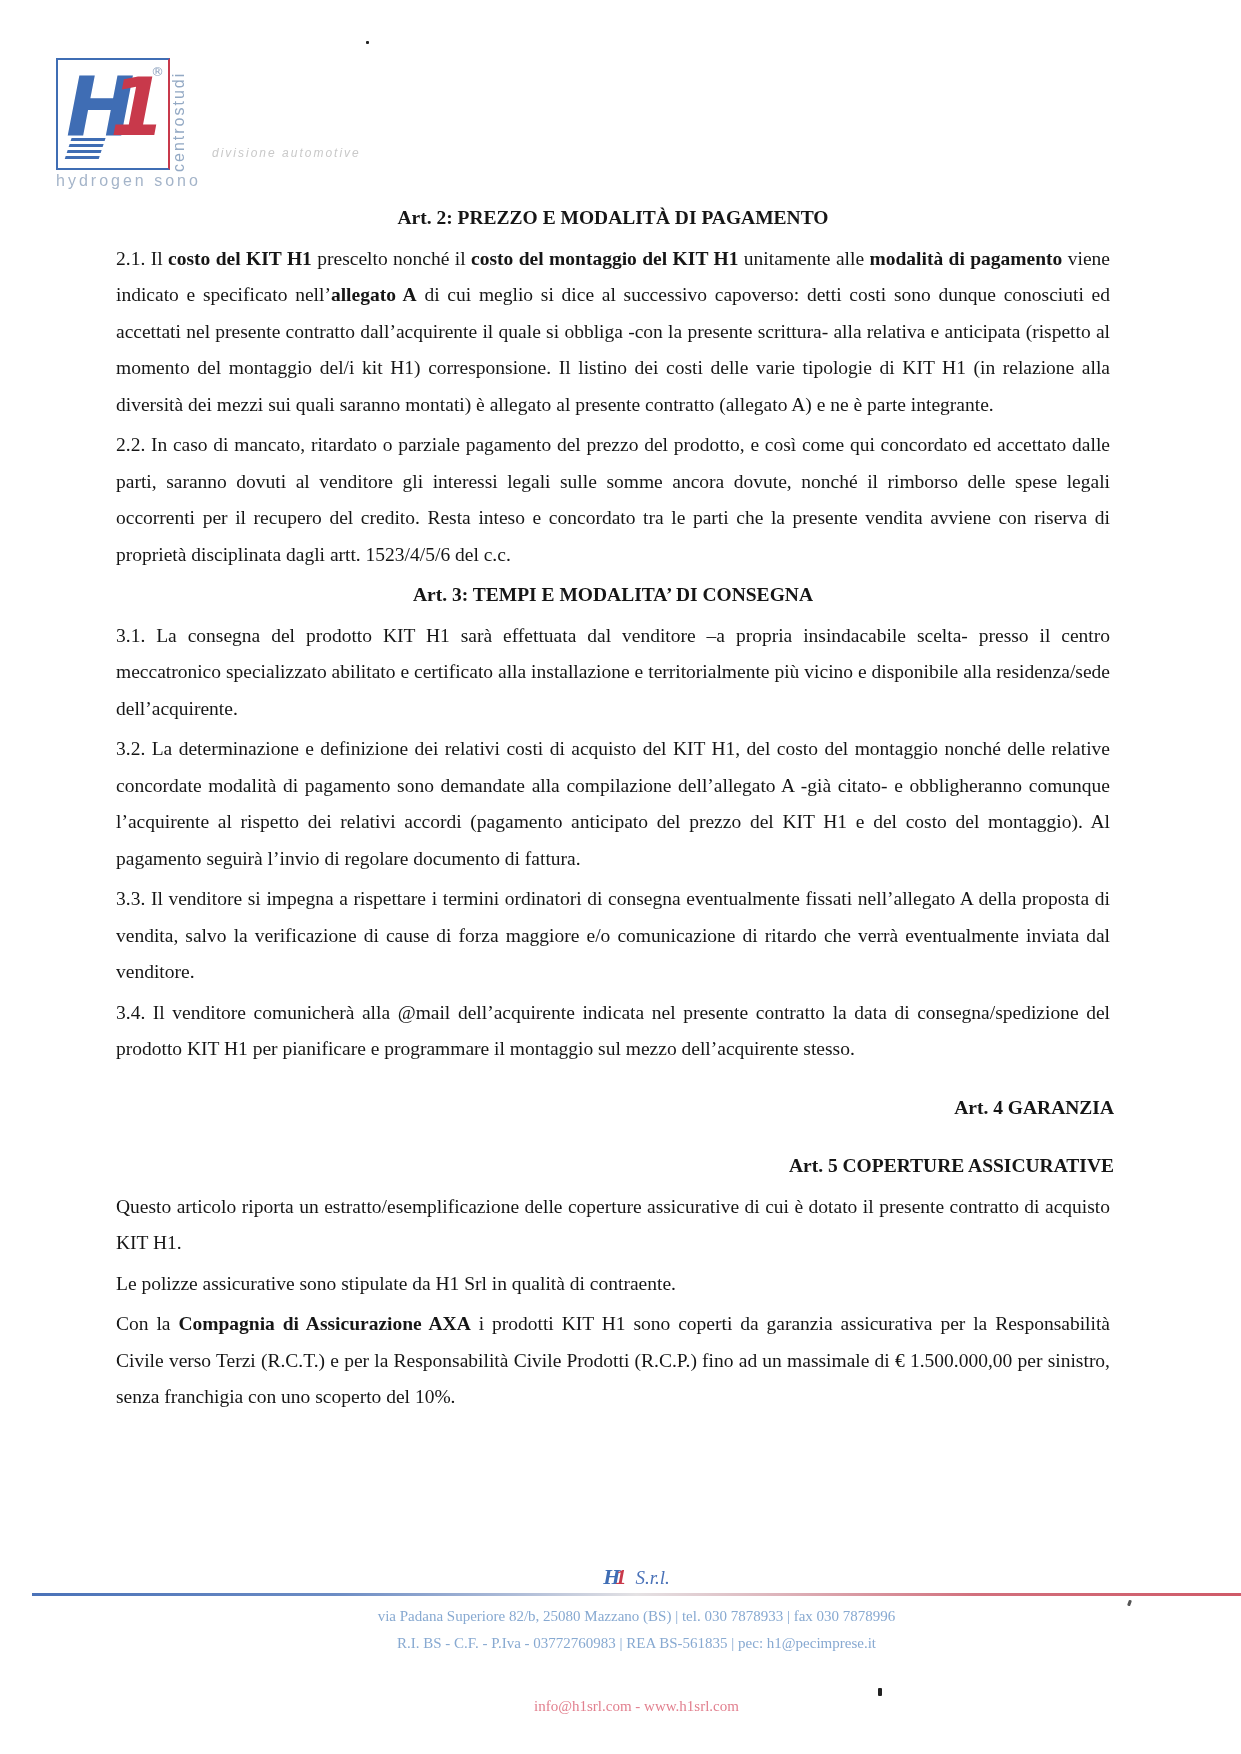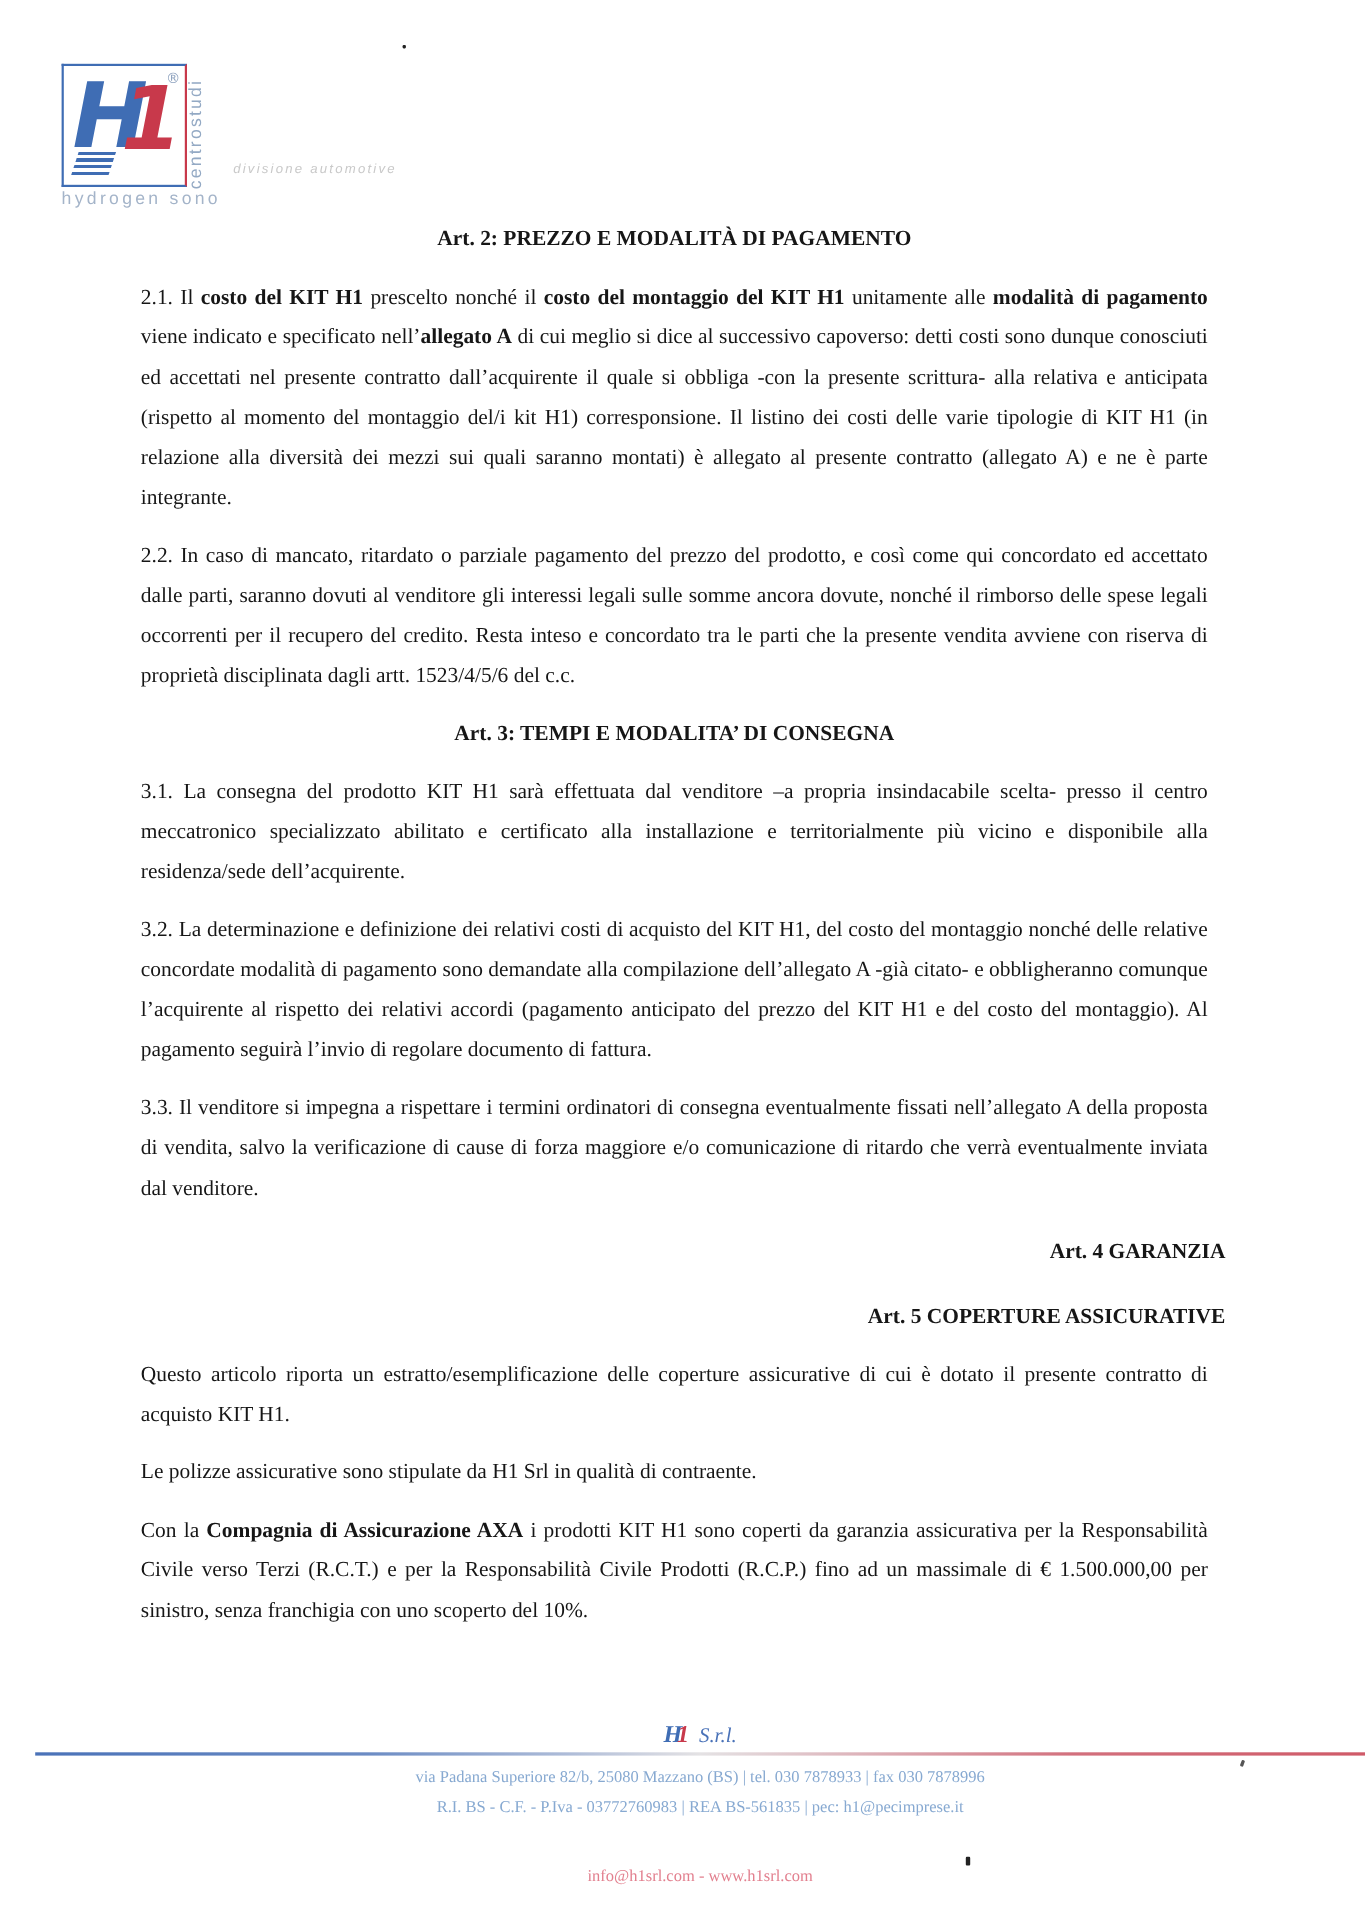--- a/index.html
+++ b/index.html
@@ -58,21 +58,21 @@
   
   .doc-body{
     position:absolute;left:112px;top:200px;width:1002px;
     font-size:19.5px;line-height:36.5px;
   }
   .doc-body .heading{
     text-align:center;font-weight:bold;margin:0;
   }
   .doc-body .heading.gap{margin-top:22px;text-align:right;}
   .doc-body .para{
-    text-align:justify;margin:16px;
+    text-align:justify;margin:4px;
   }
   .doc-body .b{font-weight:bold;}
   
   .doc-footer{
     position:absolute;left:0;right:0;top:1563px;
     font-family:Liberation Serif, serif;
     text-align:center;
     padding-left:32px;
   }
   .footer-logo{height:28px;line-height:28px;}
@@ -118,20 +118,21 @@
   </header>
 
   <main class="doc-body" id="doc-body">
       <div class="heading"><span>Art. 2: PREZZO E MODALITÀ DI PAGAMENTO</span></div>
       <div class="para"><span>2.1. Il </span><span class="b">costo del KIT H1</span><span> prescelto nonché il </span><span class="b">costo del montaggio del KIT H1</span><span> unitamente alle </span><span class="b">modalità di pagamento</span><span> viene indicato e specificato nell’</span><span class="b">allegato A</span><span> di cui meglio si dice al successivo capoverso: detti costi sono dunque conosciuti ed accettati nel presente contratto dall’acquirente il quale si obbliga -con la presente scrittura- alla relativa e anticipata (rispetto al momento del montaggio del/i kit H1) corresponsione. Il listino dei costi delle varie tipologie di KIT H1 (in relazione alla diversità dei mezzi sui quali saranno montati) è allegato al presente contratto (allegato A) e ne è parte integrante.</span></div>
       <div class="para"><span>2.2. In caso di mancato, ritardato o parziale pagamento del prezzo del prodotto, e così come qui concordato ed accettato dalle parti, saranno dovuti al venditore gli interessi legali sulle somme ancora dovute, nonché il rimborso delle spese legali occorrenti per il recupero del credito. Resta inteso e concordato tra le parti che la presente vendita avviene con riserva di proprietà disciplinata dagli artt. 1523/4/5/6 del c.c.</span></div>
       <div class="heading"><span>Art. 3: TEMPI E MODALITA’ DI CONSEGNA</span></div>
       <div class="para"><span>3.1. La consegna del prodotto KIT H1 sarà effettuata dal venditore –a propria insindacabile scelta- presso il centro meccatronico specializzato abilitato e certificato alla installazione e territorialmente più vicino e disponibile alla residenza/sede dell’acquirente.</span></div>
       <div class="para"><span>3.2. La determinazione e definizione dei relativi costi di acquisto del KIT H1, del costo del montaggio nonché delle relative concordate modalità di pagamento sono demandate alla compilazione dell’allegato A -già citato- e obbligheranno comunque l’acquirente al rispetto dei relativi accordi (pagamento anticipato del prezzo del KIT H1 e del costo del montaggio). Al pagamento seguirà l’invio di regolare documento di fattura.</span></div>
       <div class="para"><span>3.3. Il venditore si impegna a rispettare i termini ordinatori di consegna eventualmente fissati nell’allegato A della proposta di vendita, salvo la verificazione di cause di forza maggiore e/o comunicazione di ritardo che verrà eventualmente inviata dal venditore.</span></div>
+      <div class="para"><span>3.4. Il venditore comunicherà alla @mail dell’acquirente indicata nel presente contratto la data di consegna/spedizione del prodotto KIT H1 per pianificare e programmare il montaggio sul mezzo dell’acquirente stesso.</span></div>
       <div class="heading gap"><span>Art. 4 GARANZIA</span></div>
       <div class="heading gap"><span>Art. 5 COPERTURE ASSICURATIVE</span></div>
       <div class="para"><span>Questo articolo riporta un estratto/esemplificazione delle coperture assicurative di cui è dotato il presente contratto di acquisto KIT H1.</span></div>
       <div class="para"><span>Le polizze assicurative sono stipulate da H1 Srl in qualità di contraente.</span></div>
       <div class="para"><span>Con la </span><span class="b">Compagnia di Assicurazione AXA</span><span> i prodotti KIT H1 sono coperti da garanzia assicurativa per la Responsabilità Civile verso Terzi (R.C.T.) e per la Responsabilità Civile Prodotti (R.C.P.) fino ad un massimale di € 1.500.000,00 per sinistro, senza franchigia con uno scoperto del 10%.</span></div>
     </main>
 
   <footer class="doc-footer">
     <div class="footer-logo">
       <span class="fh">H</span><span class="f1">1</span><span class="fsrl">S.r.l.</span>

